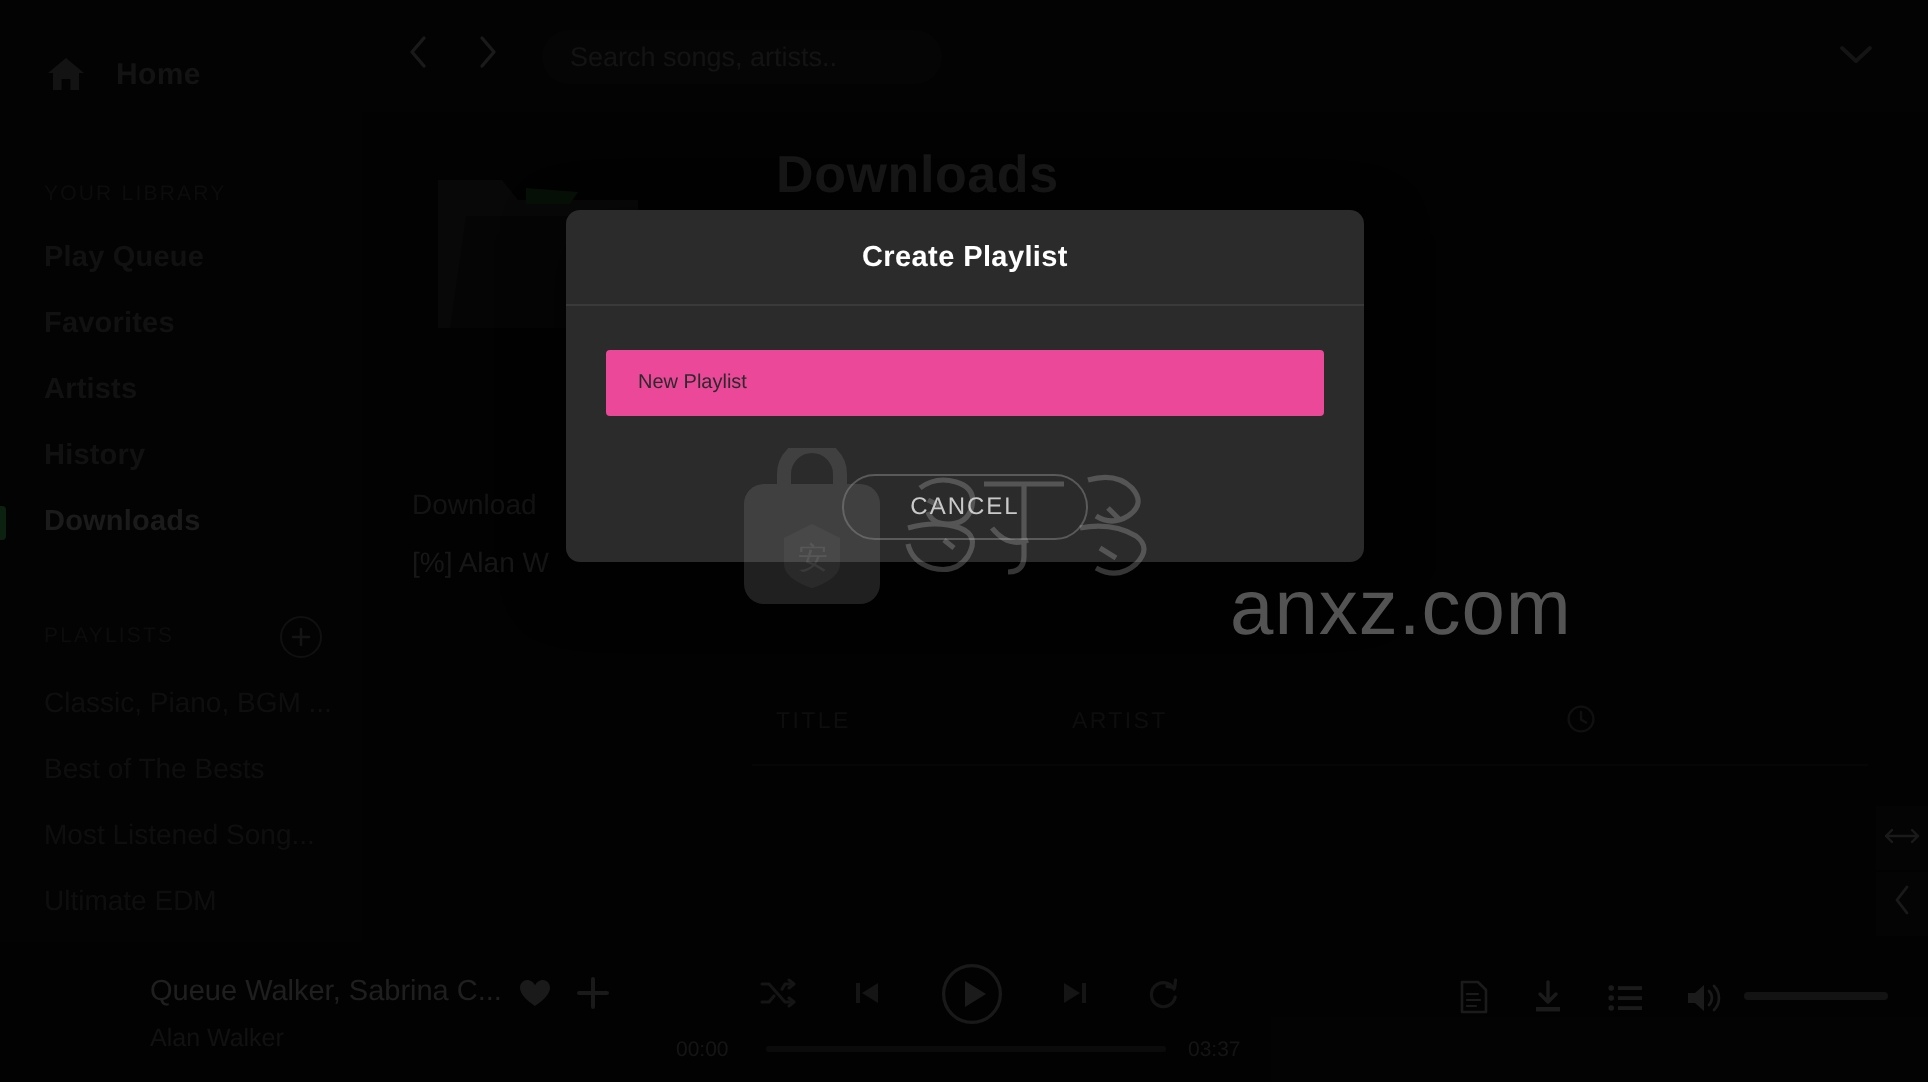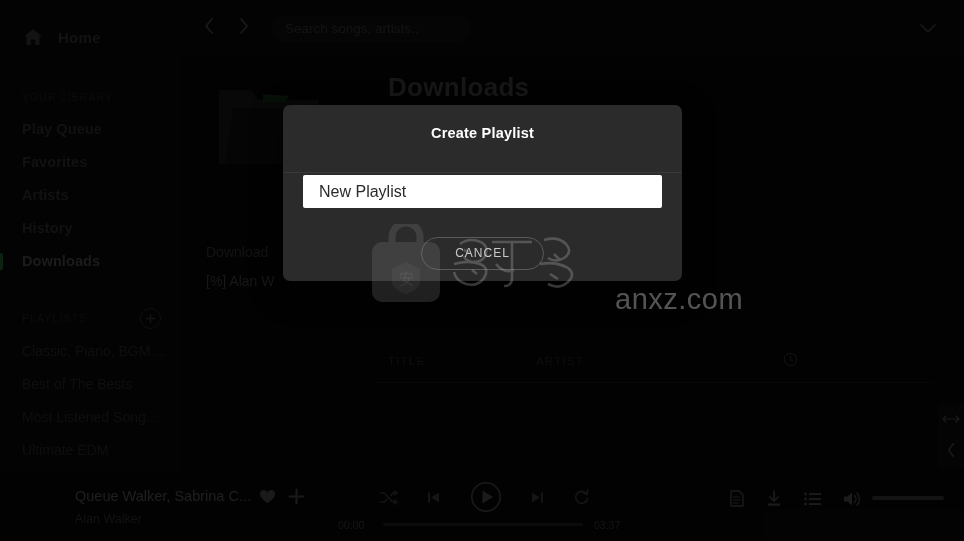--- a/index.html
+++ b/index.html
@@ -135,29 +135,28 @@
   }
 
   
   .modal-scrim{position:absolute;inset:0;background:rgba(0,0,0,0.55);}
   .modal{
     position:absolute;left:283px;top:105px;width:399px;height:176px;
     background:#2b2b2b;border-radius:7px;overflow:hidden;
     box-shadow:0 10px 30px rgba(0,0,0,.6);
   }
   .modal-head{
-    height:47px;display:flex;align-items:flex-start;justify-content:center;
+    height:47px;display:flex;align-items:center;justify-content:center;
     border-bottom:1px solid #3a3a3a;
-    margin-top:20px;
   }
   .modal-head span{color:#ffffff;font-size:14.5px;font-weight:bold;letter-spacing:.2px;}
   .modal-input{
     position:absolute;left:20px;top:70px;width:359px;height:33px;
-    background:#ffffff;border:none;border-radius:2px;box-sizing:border-box;
-    padding:0 16px;font-family:"Liberation Sans",sans-serif;font-size:16px;color:#2a2a2a;
+    background:#ec4899;border:none;border-radius:2px;box-sizing:border-box;
+    padding:0 16px;font-family:"Liberation Sans",sans-serif;font-size:10px;color:#2a2a2a;
   }
   .modal-actions{
     position:absolute;left:0;right:0;top:128px;height:40px;
     display:flex;align-items:center;justify-content:center;gap:16px;
   }
   .btn{
     height:33px;border-radius:17px;display:flex;align-items:center;justify-content:center;
     font-size:12px;letter-spacing:1px;box-sizing:border-box;
   }
   .btn-cancel{
@@ -166,21 +165,21 @@
   .btn-create{
     width:107px;background:#22c13d;border:1px solid #22c13d;color:#ffffff;
   }
 
   
   .watermark{
     position:absolute;left:368px;top:224px;width:235px;height:90px;
     opacity:.30;pointer-events:none;
   }
   .wm-text{
-    position:absolute;left:615px;top:283px;color:#b8b8b8;font-size:29px;
+    position:absolute;left:615px;top:283px;color:#b8b8b8;font-size:39px;
     letter-spacing:.5px;opacity:.45;
   }
 </style>
 </head>
 <body>
 
 <div id="app">
 
   <div class="dim">
 

